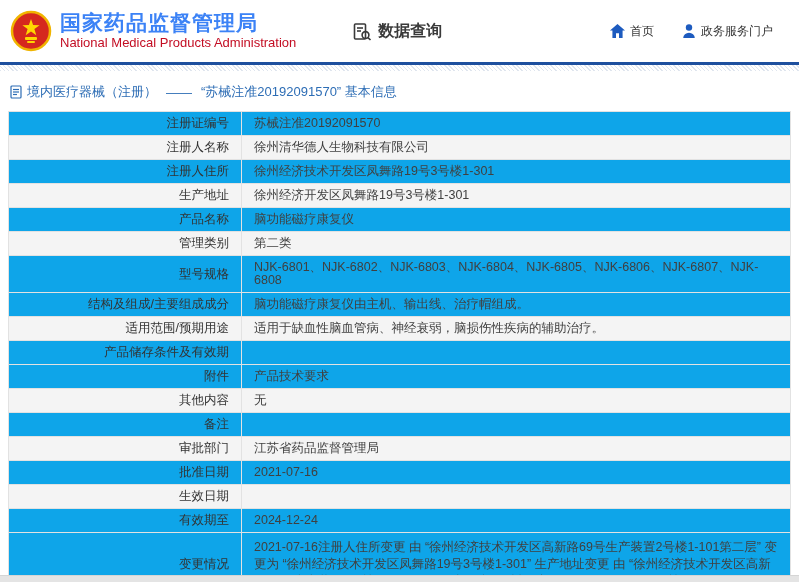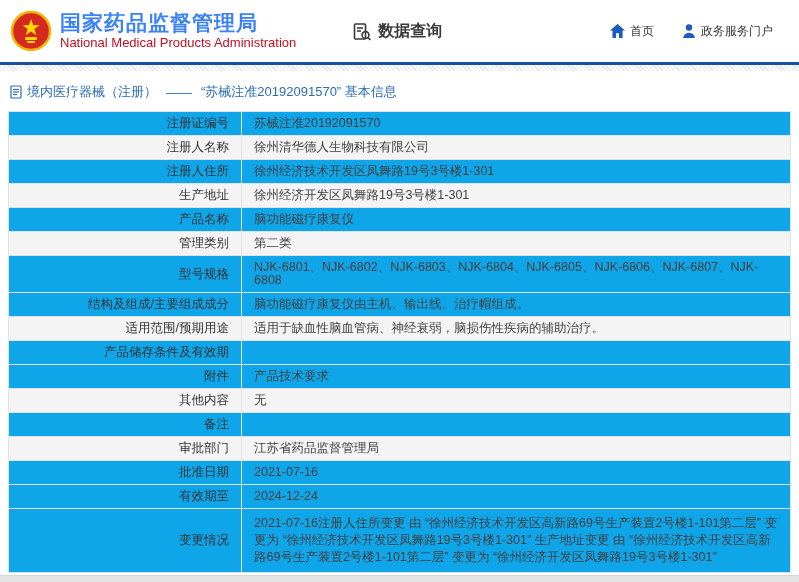--- a/index.html
+++ b/index.html
@@ -183,20 +183,24 @@
         <td class="val"></td>
       </tr>
       <tr class="alt">
         <td class="lbl">审批部门</td>
         <td class="val">江苏省药品监督管理局</td>
       </tr>
       <tr>
         <td class="lbl">批准日期</td>
         <td class="val">2021-07-16</td>
       </tr>
+      <tr class="alt">
+        <td class="lbl">生效日期</td>
+        <td class="val"></td>
+      </tr>
       <tr>
         <td class="lbl">有效期至</td>
         <td class="val">2024-12-24</td>
       </tr>
       <tr>
         <td class="lbl">变更情况</td>
         <td class="val multiline">2021-07-16注册人住所变更 由 “徐州经济技术开发区高新路69号生产装置2号楼1-101第二层” 变更为 “徐州经济技术开发区凤舞路19号3号楼1-301” 生产地址变更 由 “徐州经济技术开发区高新路69号生产装置2号楼1-101第二层” 变更为 “徐州经济开发区凤舞路19号3号楼1-301”</td>
       </tr>
 
     </tbody>

